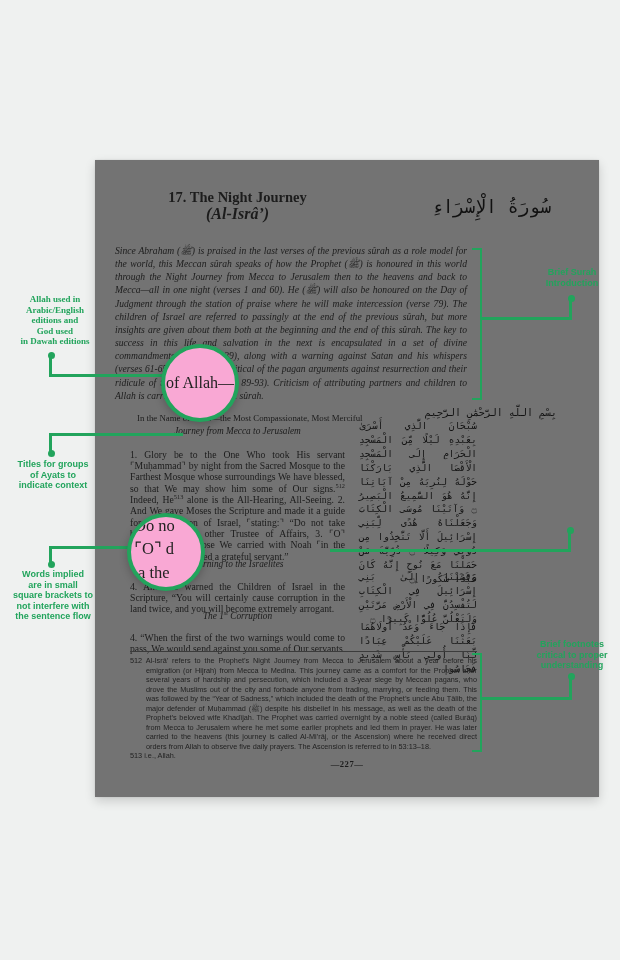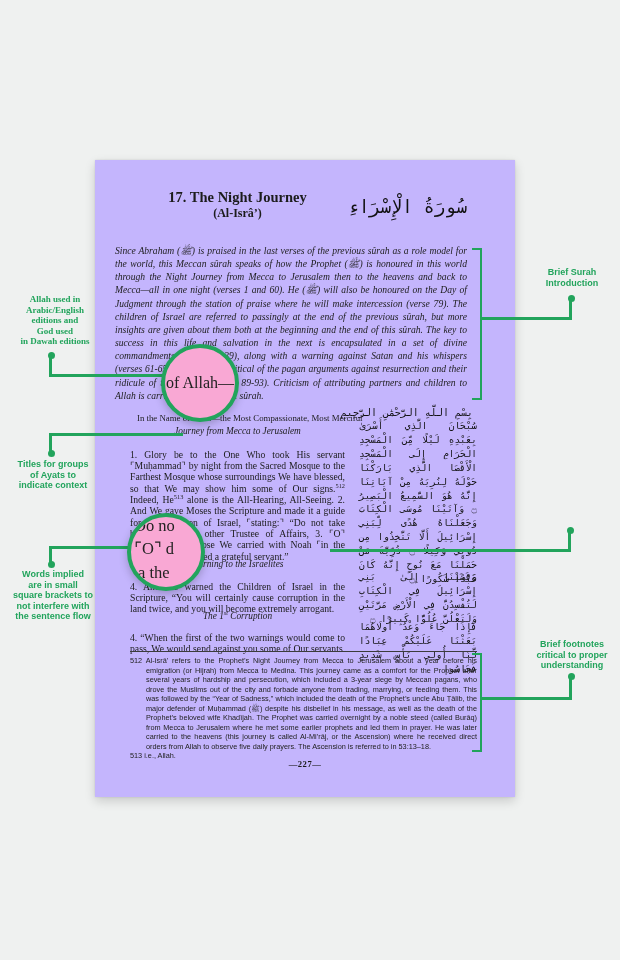--- a/index.html
+++ b/index.html
@@ -5,29 +5,30 @@
   :root{ --green:#22a45c; --ink:#1c1c1c; }
   html,body{margin:0;padding:0;}
   body{
     width:620px;height:960px;background:#eff1f0;position:relative;
     font-family:"Liberation Sans",sans-serif;overflow:hidden;
   }
   .canvas{position:absolute;inset:0;}
 
   
   .sheet{
-    position:absolute;left:95px;top:160px;width:420px;height:637px;background:#c4b5fd;
+    position:absolute;left:95px;top:160px;width:460px;height:637px;background:#737373;
     box-shadow:0 4px 10px rgba(0,0,0,.16),0 0 2px rgba(0,0,0,.10);
+    padding-left:44px;
   }
   .serif{font-family:"Liberation Serif","DejaVu Serif",serif;color:var(--ink);}
   .arabic{font-family:Liberation Mono, monospace;color:#111;direction:rtl;}
 
   .surah-title-block{position:absolute;top:29px;left:35px;width:215px;text-align:center;}
   .surah-title-main{font-size:14.5px;font-weight:bold;line-height:17px;}
-  .surah-title-sub{font-size:12px;font-weight:bold;line-height:15px;}
+  .surah-title-sub{font-size:16px;font-weight:bold;font-style:italic;line-height:15px;}
   .surah-title-arabic{position:absolute;top:33px;right:48px;font-size:18px;line-height:30px;}
 
   .intro{
     position:absolute;top:84px;left:20px;width:352px;
     font-style:italic;font-size:9.6px;line-height:13.15px;text-align:justify;
   }
 
   .basmalah-en{position:absolute;top:253px;left:42px;font-size:8.8px;}
   .basmalah-ar{position:absolute;top:247px;right:42px;font-size:10px;}
 

